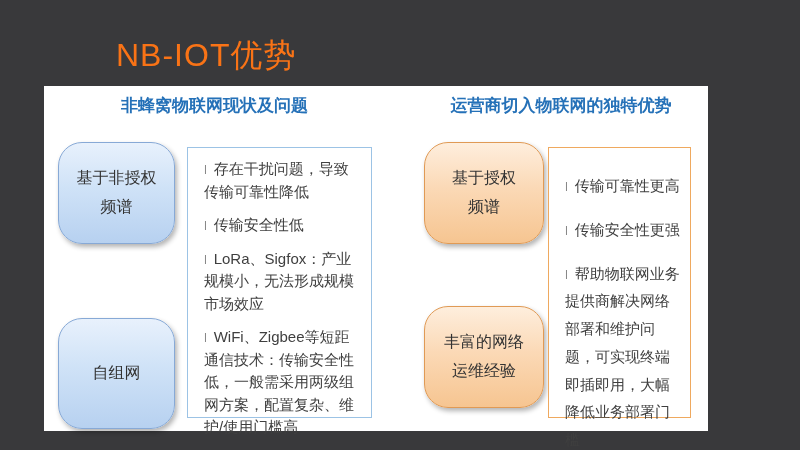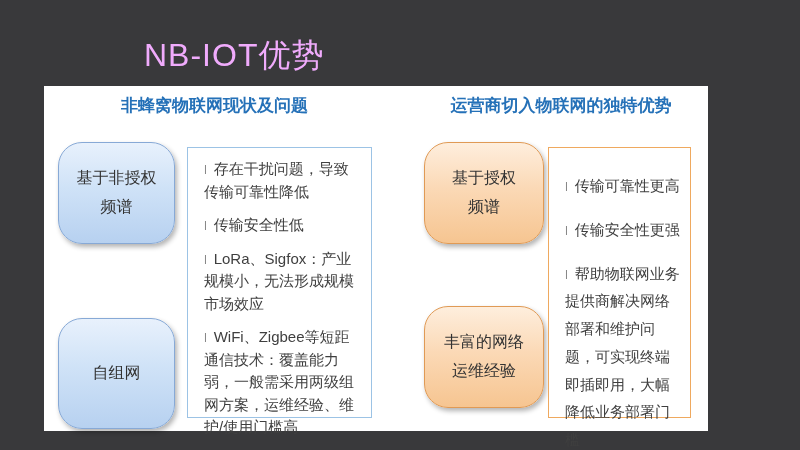--- a/index.html
+++ b/index.html
@@ -13,24 +13,23 @@
     background: #39393b;
     overflow: hidden;
   }
 
   .slide-title {
     position: absolute;
     left: 116px;
     top: 34px;
     font-size: 32px;
     font-weight: 500;
-    color: #f0abfc;
+    color: #f97316;
     letter-spacing: 1px;
     white-space: nowrap;
-    margin-left: 28px;
   }
 
   .slide-panel {
     position: absolute;
     left: 44px;
     top: 86px;
     width: 664px;
     height: 345px;
     background: #ffffff;
   }
@@ -132,21 +131,21 @@
       <div class="list-item">
         <span class="bullet-marker">l</span><span>存在干扰问题，导致传输可靠性降低</span>
       </div>
       <div class="list-item">
         <span class="bullet-marker">l</span><span>传输安全性低</span>
       </div>
       <div class="list-item">
         <span class="bullet-marker">l</span><span>LoRa、Sigfox：产业规模小，无法形成规模市场效应</span>
       </div>
       <div class="list-item">
-        <span class="bullet-marker">l</span><span>WiFi、Zigbee等短距通信技术：覆盖能力弱，一般需采用两级组网方案，运维经验、维护/使用门槛高</span>
+        <span class="bullet-marker">l</span><span>WiFi、Zigbee等短距通信技术：传输安全性低，一般需采用两级组网方案，配置复杂、维护/使用门槛高</span>
       </div>
     </div>
 
     <div class="concept-box orange box-orange-1">
       <span class="box-line">基于授权</span>
       <span class="box-line">频谱</span>
     </div>
 
     <div class="concept-box orange box-orange-2">
       <span class="box-line">丰富的网络</span>

